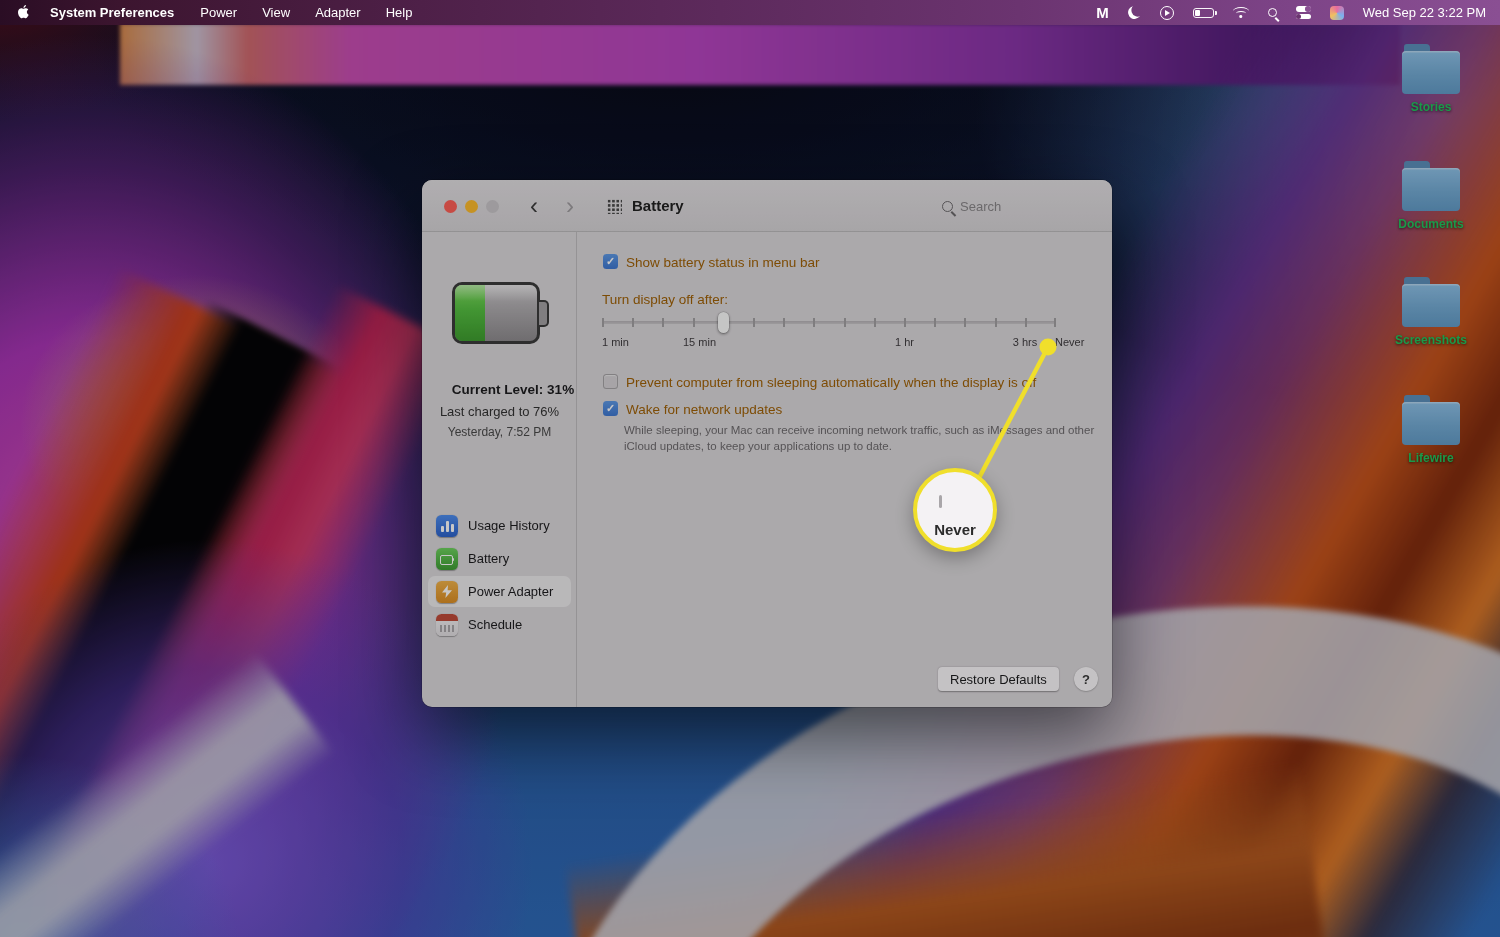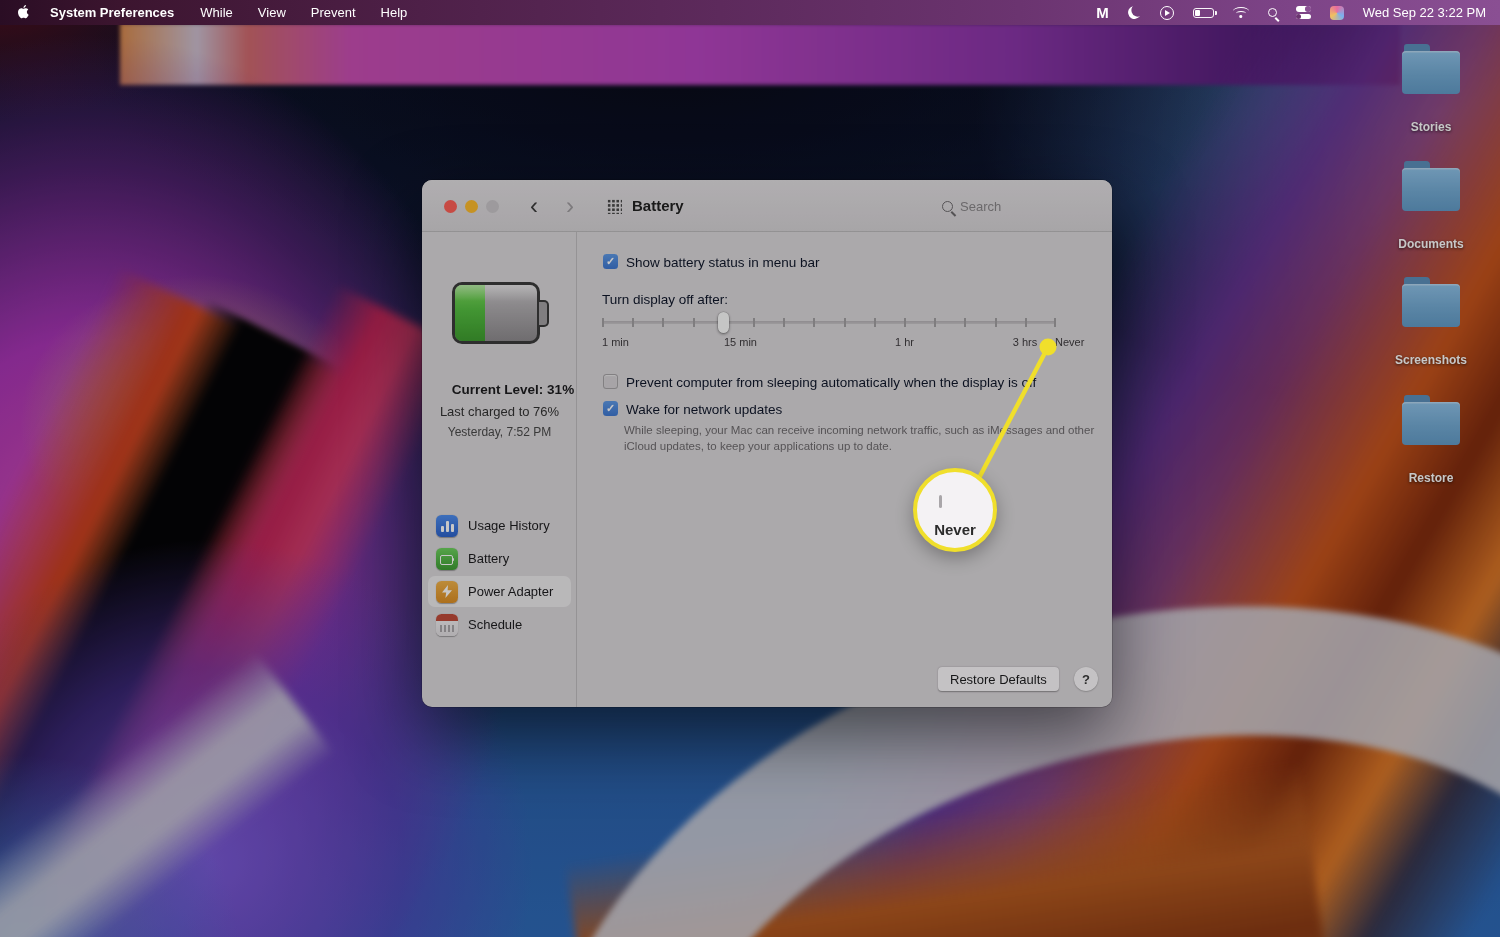--- a/index.html
+++ b/index.html
@@ -35,21 +35,21 @@
     border:130px solid rgba(210,208,216,.88); transform:rotate(-15deg); filter:blur(3px); }
   .wp-bl-ribbon { left:-90px; top:770px; width:430px; height:130px; transform:rotate(-38deg);
     background:linear-gradient(180deg, transparent 0%, rgba(205,205,214,.85) 40%, rgba(205,205,214,.85) 65%, transparent 100%); }
 
   
   .folder { position:absolute; left:1376px; width:110px; text-align:center; z-index:2; cursor:default; }
   .folder-icon { width:58px; height:52px; margin:0 auto; position:relative; }
   .folder-tab { position:absolute; left:2px; top:0; width:26px; height:11px; border-radius:3px 4px 0 0; background:#5d90bc; }
   .folder-body { position:absolute; left:0; top:7px; width:58px; height:43px; border-radius:4px;
     background:linear-gradient(180deg,#8fc2e8 0%,#74abd4 55%,#639cc8 100%); box-shadow:inset 0 1.5px 0 rgba(255,255,255,.35); }
-  .folder-label { margin-top:24px; font-size:12px; font-weight:bold; color:#ffffff; text-shadow:0 1px 3px rgba(0,0,0,.65); }
+  .folder-label { margin-top:4px; font-size:12px; font-weight:bold; color:#22c55e; text-shadow:0 1px 3px rgba(0,0,0,.65); }
 
   
   #win { position:absolute; left:422px; top:180px; width:690px; height:527px; z-index:3;
     background:#dcd9dc; border-radius:10px; box-shadow:0 28px 70px rgba(0,0,0,.55), 0 0 0 0.5px rgba(0,0,0,.3); }
   .titlebar { position:absolute; left:0; top:0; right:0; height:52px; border-radius:10px 10px 0 0;
     background:linear-gradient(180deg,#e2dfe2,#d7d4d7); border-bottom:1px solid rgba(0,0,0,.16); }
   .tl { position:absolute; top:20px; width:13px; height:13px; border-radius:50%; }
   .tl.red { left:22px; background:#ff5f57; }
   .tl.yellow { left:43px; background:#febc2e; }
   .tl.gray { left:64px; background:#c9c6c9; }
@@ -86,21 +86,21 @@
   .ic-usage i { display:block; width:3px; background:#fff; border-radius:1px; }
   .ic-batt { background:linear-gradient(180deg,#6fd35f,#3f9e35); }
   .ic-batt::before { content:""; position:absolute; left:4px; top:7px; width:11px; height:8px; border:1.5px solid #fff; border-radius:2px; }
   .ic-batt::after { content:""; position:absolute; left:16px; top:10px; width:2px; height:3px; background:#fff; border-radius:0 1px 1px 0; }
   .ic-power { background:linear-gradient(180deg,#f2b34a,#dd8f25); display:flex; align-items:center; justify-content:center; }
   .ic-sched { background:linear-gradient(180deg,#f6f4f6,#e2dfe2); overflow:hidden; }
   .ic-sched::before { content:""; position:absolute; left:0; right:0; top:0; height:7px; background:#c14b3a; }
   .ic-sched::after { content:""; position:absolute; left:4px; top:11px; width:14px; height:7px;
     background-image:linear-gradient(90deg,#9a979a 2px, transparent 2px); background-size:4px 3px; opacity:.8; }
 
-  .content-label { position:absolute; font-size:13.5px; color:#0f172a; }
+  .content-label { position:absolute; font-size:13.5px; color:#a16207; }
   .cb { position:absolute; width:15px; height:15px; border-radius:3.5px; }
   .cb.checked { background:linear-gradient(180deg,#5f9ae6,#3f78d2); color:#fff; font-size:11px; font-weight:bold; text-align:center; line-height:15px; }
   .cb.unchecked { background:#d6d3d6; border:1px solid rgba(0,0,0,.22); box-shadow:inset 0 1px 1px rgba(255,255,255,.5); }
 
   .slider { position:absolute; left:180px; top:132px; width:454px; height:22px; }
   .slider-track { position:absolute; left:0; right:0; top:9px; height:3px; border-radius:2px; background:linear-gradient(180deg,#b7b4b7,#c9c6c9); }
   .tick { position:absolute; top:6px; width:1.5px; height:9px; background:#a3a0a3; }
   .thumb { position:absolute; left:116px; top:0px; width:11px; height:21px; border-radius:5.5px; background:#fdfdfd;
     box-shadow:0 1px 3px rgba(0,0,0,.45), 0 0 0 0.5px rgba(0,0,0,.15); }
   .tick-label { position:absolute; top:156px; font-size:11px; color:#3f3c3f; }
@@ -196,21 +196,21 @@
         <div class="folder-tab"></div>
         <div class="folder-body"></div>
       </div>
     <div class="folder-label">Screenshots</div>
   </div>
   <div class="folder" style="top:395px">
     <div class="folder-icon">
         <div class="folder-tab"></div>
         <div class="folder-body"></div>
       </div>
-    <div class="folder-label">Restore</div>
+    <div class="folder-label">Lifewire</div>
   </div>
 
   <div id="win">
     <div class="titlebar">
       <div class="tl red"></div>
       <div class="tl yellow"></div>
       <div class="tl gray"></div>
       <div class="navchev chev-back">‹</div>
       <div class="navchev chev-fwd">›</div>
       <div class="gridicon"></div>
@@ -278,21 +278,21 @@
         <div class="tick" style="left:272px"></div>
         <div class="tick" style="left:302px"></div>
         <div class="tick" style="left:332px"></div>
         <div class="tick" style="left:362px"></div>
         <div class="tick" style="left:393px"></div>
         <div class="tick" style="left:423px"></div>
         <div class="tick" style="left:452px"></div>
       <div class="thumb"></div>
     </div>
     <div class="tick-label" style="left:180px">1 min</div>
-    <div class="tick-label" style="left:255px; width:80px; text-align:right">15 min</div>
+    <div class="tick-label" style="left:261px; width:80px; text-align:left">15 min</div>
     <div class="tick-label" style="left:412px; width:80px; text-align:right">1 hr</div>
     <div class="tick-label" style="left:563px; width:80px; text-align:center">3 hrs</div>
     <div class="tick-label" style="left:633px">Never</div>
 
     <div class="cb unchecked" style="left:181px; top:194px"></div>
     <div class="content-label" style="left:204px; top:195px">Prevent computer from sleeping automatically when the display is off</div>
 
     <div class="cb checked" style="left:181px; top:221px"><span>✓</span></div>
     <div class="content-label" style="left:204px; top:222px">Wake for network updates</div>
     <div class="desc">While sleeping, your Mac can receive incoming network traffic, such as iMessages and other iCloud updates, to keep your applications up to date.</div>
@@ -313,23 +313,23 @@
   </div>
 
   <div id="menubar">
     <div class="mb-left">
       <div class="mb-apple">
         <svg width="13" height="16" viewBox="0 0 13 16">
             <path fill="#fff" d="M10.8 8.5c0-2 1.6-2.9 1.7-3-1-1.4-2.4-1.6-2.9-1.6-1.2-.1-2.4.7-3 .7-.6 0-1.6-.7-2.6-.7C2.7 4 1.4 4.8.7 6.1c-1.4 2.4-.4 6 1 8 .7 1 1.5 2.1 2.5 2 1 0 1.4-.6 2.6-.6 1.2 0 1.5.6 2.6.6 1.1 0 1.8-1 2.4-2 .8-1.1 1.1-2.2 1.1-2.3 0 0-2.1-.8-2.1-3.3zM8.9 2.2C9.4 1.5 9.8.6 9.7 0c-.8 0-1.7.5-2.2 1.2-.5.6-.9 1.5-.8 2.3.8.1 1.7-.5 2.2-1.3z" transform="scale(0.82)"></path>
           </svg>
       </div>
       <div class="mb-app">System Preferences</div>
-      <div class="mb-menu">While</div>
+      <div class="mb-menu">Power</div>
       <div class="mb-menu">View</div>
-      <div class="mb-menu">Prevent</div>
+      <div class="mb-menu">Adapter</div>
       <div class="mb-menu">Help</div>
     </div>
     <div class="mb-right">
       <div class="mb-icon icon-m">M</div>
       <div class="mb-icon">
           <div class="icon-moon"></div>
         </div>
       <div class="mb-icon">
           <div class="icon-rec"></div>
         </div>

